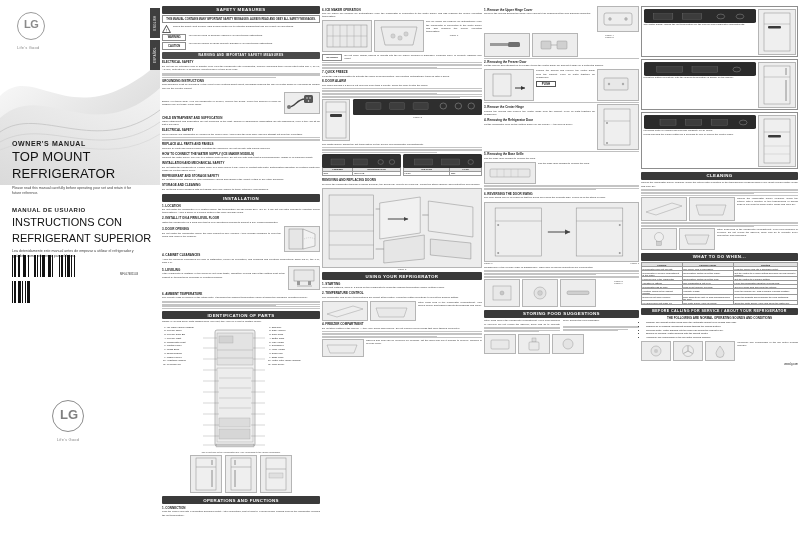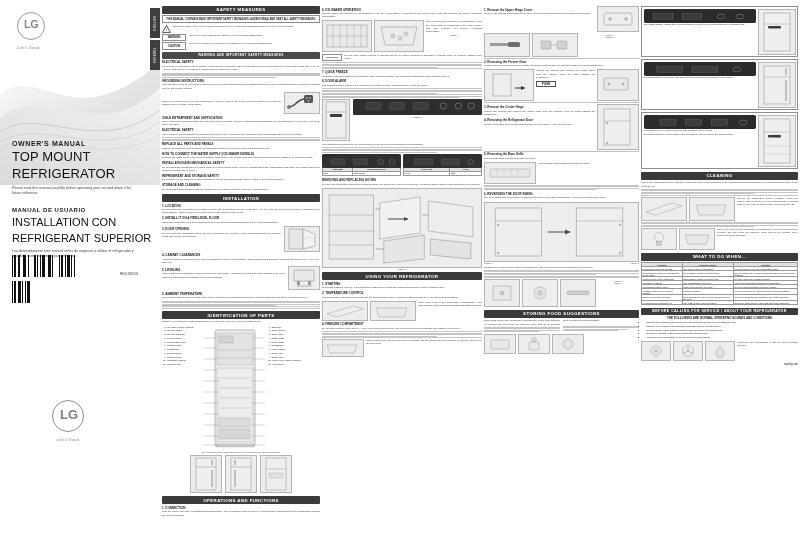--- a/index.html
+++ b/index.html
@@ -94,21 +94,21 @@
       <div class="lg-tag">Life's Good</div>
     </div>
 
     <div id="coverText">
       <div class="om-label">OWNER'S MANUAL</div>
       <div class="om-title">TOP MOUNT</div>
       <div class="om-title">REFRIGERATOR</div>
       <div class="om-note">Please read this manual carefully before operating your set and retain it for future reference.</div>
 
       <div class="om-sp-label">MANUAL DE USUARIO</div>
-      <div class="om-sp-title">INSTALLATION CON</div>
+      <div class="om-sp-title">INSTRUCTIONS CON</div>
       <div class="om-sp-title">REFRIGERANT SUPERIOR</div>
       <div class="om-sp-note">Lea detenidamente este manual antes de empezar a utilizar el refrigerador y guárdelo como referencia para el futuro.</div>
     </div>
 
     <div id="barcode">
       <i></i><i class="w"></i><i class="g"></i><i></i><i></i><i class="g"></i><i class="w"></i><i></i><i class="g"></i><i></i>
       <i class="w"></i><i></i><i class="g"></i><i></i><i></i><i class="w"></i><i class="g"></i><i></i><i class="w"></i><i></i>
       <i class="g"></i><i></i><i class="w"></i><i class="g"></i><i></i><i></i><i class="w"></i><i></i><i class="g"></i><i></i>
       <i></i><i class="w"></i><i class="g"></i><i></i><i class="w"></i><i></i><i class="g"></i><i></i><i></i><i class="w"></i>
     </div>

